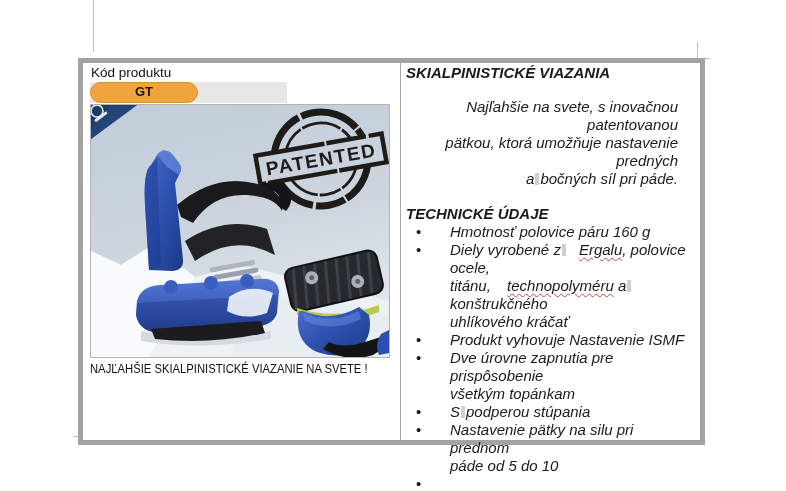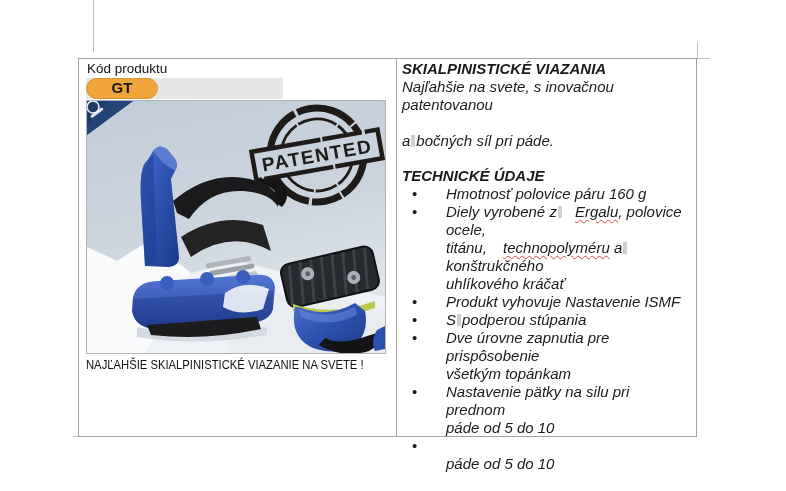--- a/index.html
+++ b/index.html
@@ -6,50 +6,50 @@
   body{
     width:786px;height:491px;position:relative;overflow:hidden;
     background:#ffffff;
     font-family:"Liberation Sans",sans-serif;
     color:#1a1a1a;
   }
   .stray{position:absolute;background:#bdbdbd;}
 
   .doc-table{
     position:absolute;left:78px;top:58px;width:617px;height:377px;
-    border:1px solid #a3a3a3;
+    border:5px solid #a3a3a3;
   }
   .cell-left{position:absolute;left:0;top:0;width:317px;height:377px;}
   .cell-right{
     position:absolute;left:317px;top:0;width:300px;height:377px;
     border-left:1px solid #a6a6a6;box-sizing:border-box;
     padding:1px 6px 0 5px;
     font-style:italic;font-size:15px;line-height:18px;color:#1a1a1a;
   }
 
   .code-label{position:absolute;left:8px;top:2px;font-size:13.5px;color:#111;}
   .badge-strip{position:absolute;left:7px;top:19px;width:197px;height:21px;background:#e7e7e7;}
   .badge{
-    position:absolute;left:0;top:0;width:72px;height:21px;box-sizing:border-box;
+    position:absolute;left:0;top:0;width:108px;height:21px;box-sizing:border-box;
     background:#F0A43B;border:1px solid #d8932c;border-radius:10.5px;
-    text-align:center;font-weight:bold;font-size:15px;line-height:18px;color:#1a1a1a;
+    text-align:center;font-weight:bold;font-size:13px;line-height:18px;color:#1a1a1a;
   }
   .photo{
     position:absolute;left:7px;top:41px;width:300px;height:254px;box-sizing:border-box;
     border:1px solid #b3b3b3;background:#c9d3de;
   }
   .photo svg{display:block;width:298px;height:252px;}
   .caption{
     position:absolute;left:7px;top:299px;width:310px;
     font-size:12.5px;color:#111;white-space:nowrap;
     transform:scaleX(.9);transform-origin:0 50%;
   }
 
   .section-title{font-weight:bold;}
-  .intro{margin:0;}
+  .intro{margin:16px;text-align:right;}
   .specs-title{font-weight:bold;margin-top:17px;}
   ul.specs{list-style:none;margin:0;padding:0;}
   ul.specs li{position:relative;padding-left:44px;}
   ul.specs li::before{content:"\2022";position:absolute;left:10px;top:0;font-style:normal;}
   .gray-mark{display:inline-block;width:4px;height:12px;background:#cfcfcf;margin:0 1px;vertical-align:-1px;}
   .misspelled{
     text-decoration-line:underline;text-decoration-style:wavy;
     text-decoration-color:#c84a3f;text-decoration-thickness:1px;text-underline-offset:2px;padding-left:12px;
   }
   .stamp-text{
@@ -154,26 +154,26 @@
           <path d="M290,229 L298,225 L298,248 L288,250 Q283,239 290,229 Z" fill="#2c50ae"></path>
         </g>
       </svg>
     </div>
 
     <div class="caption">NAJĽAHŠIE SKIALPINISTICKÉ VIAZANIE NA SVETE !</div>
   </div>
 
   <div class="cell-right">
     <div class="section-title">SKIALPINISTICKÉ VIAZANIA</div>
-    <p class="intro"><span>Najľahšie na svete, s inovačnou patentovanou</span><br><br><span>a</span><span class="gray-mark"></span><span>bočných síl pri páde.</span></p>
+    <p class="intro"><span>Najľahšie na svete, s inovačnou patentovanou</span><br><span>pätkou, ktorá umožňuje nastavenie predných</span><br><span>a</span><span class="gray-mark"></span><span>bočných síl pri páde.</span></p>
     <div class="specs-title">TECHNICKÉ ÚDAJE</div>
     <ul class="specs">
         <li><span>Hmotnosť polovice páru 160 g</span></li>
         <li><span>Diely vyrobené z</span><span class="gray-mark"></span><span class="misspelled">Ergalu</span><span>, polovice ocele,</span><br><span>titánu, </span><span class="misspelled">technopolyméru</span><span> a</span><span class="gray-mark"></span><span>konštrukčného</span><br><span>uhlíkového kráčať</span></li>
         <li><span>Produkt vyhovuje Nastavenie ISMF</span></li>
+        <li><span>Dve úrovne zapnutia pre prispôsobenie</span><br><span>všetkým topánkam</span></li>
         <li><span>S</span><span class="gray-mark"></span><span>podperou stúpania</span></li>
-        <li><span>Dve úrovne zapnutia pre prispôsobenie</span><br><span>všetkým topánkam</span></li>
         <li><span>Nastavenie pätky na silu pri prednom</span><br><span>páde od 5 do 10</span></li>
         <li><br><span>páde od 5 do 10</span></li>
       </ul>
   </div>
 
 </div>
 
 </body></html>

